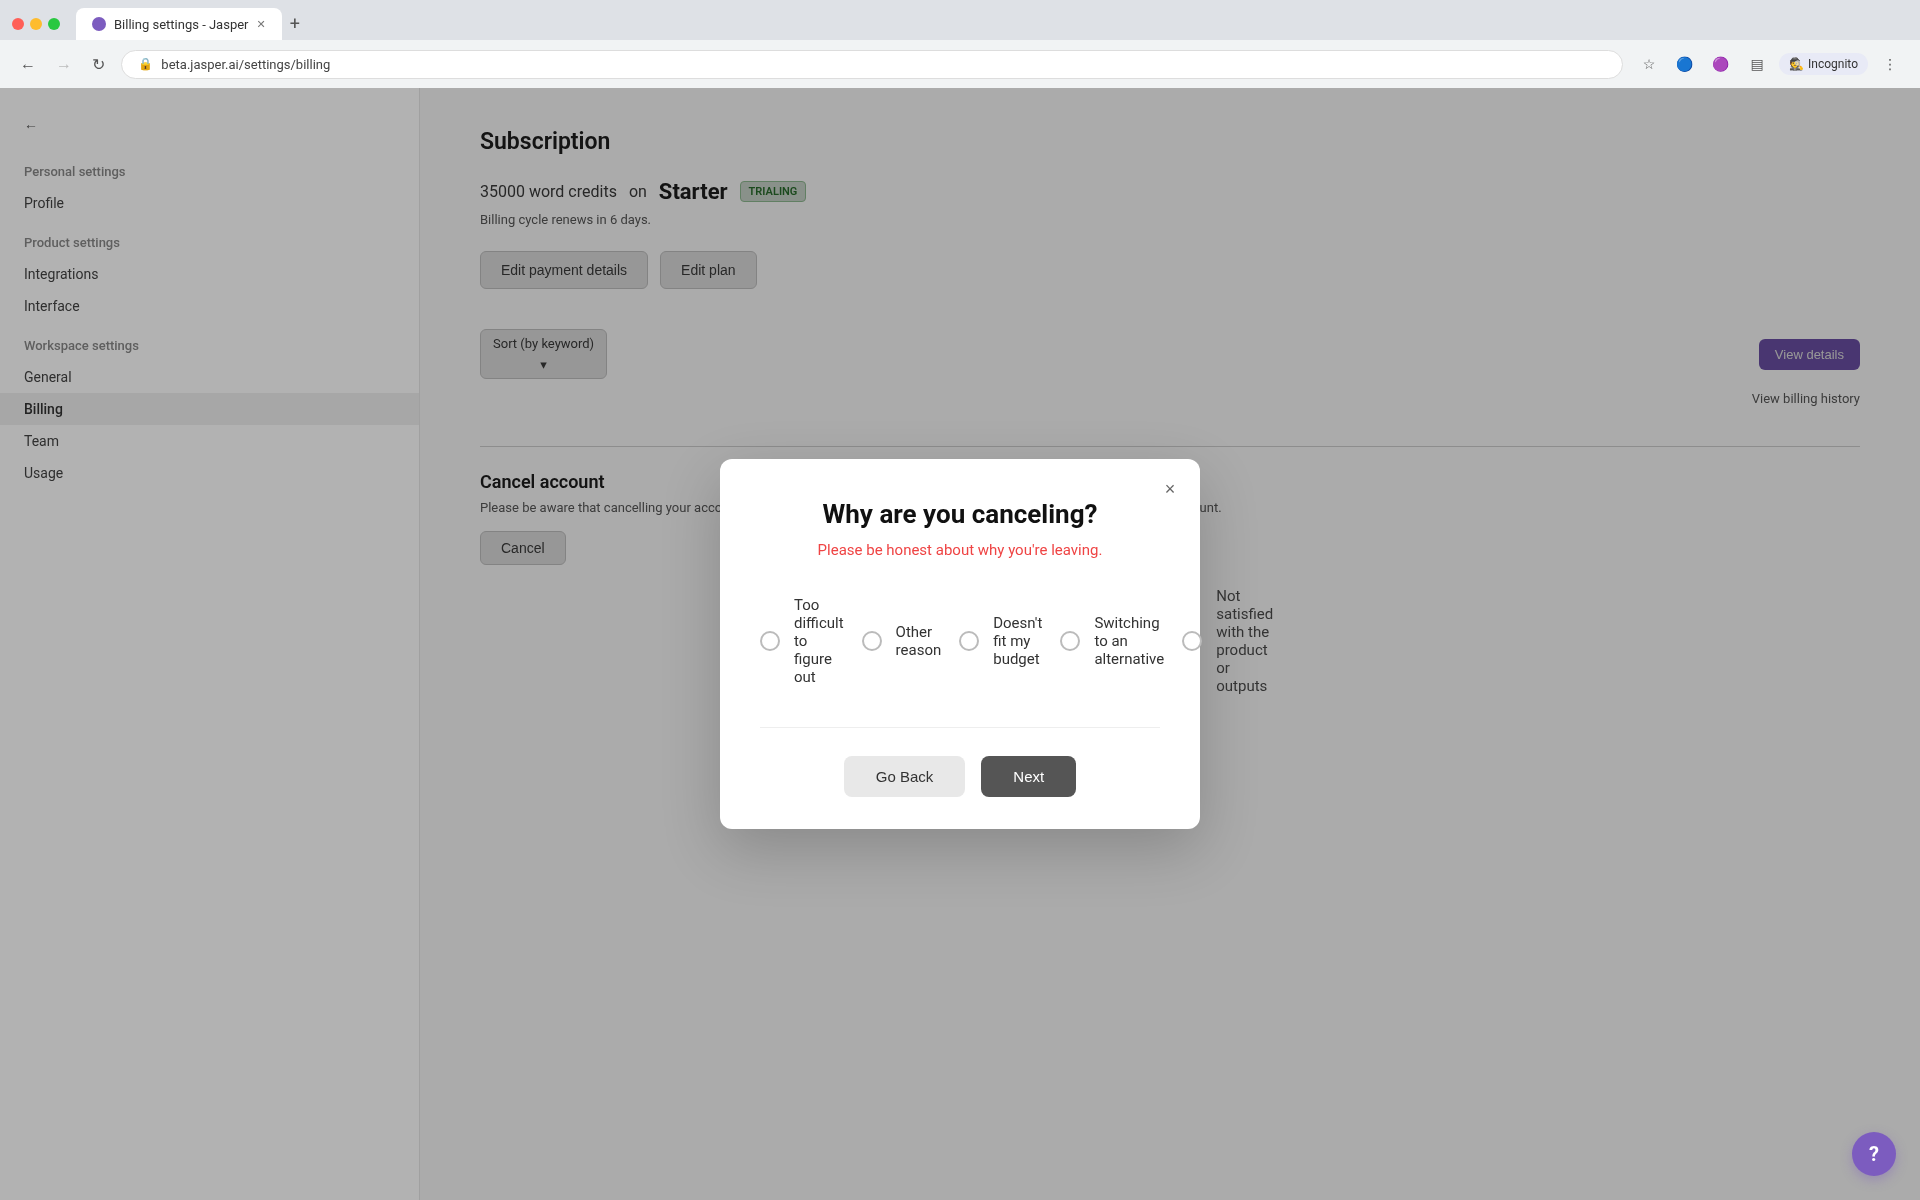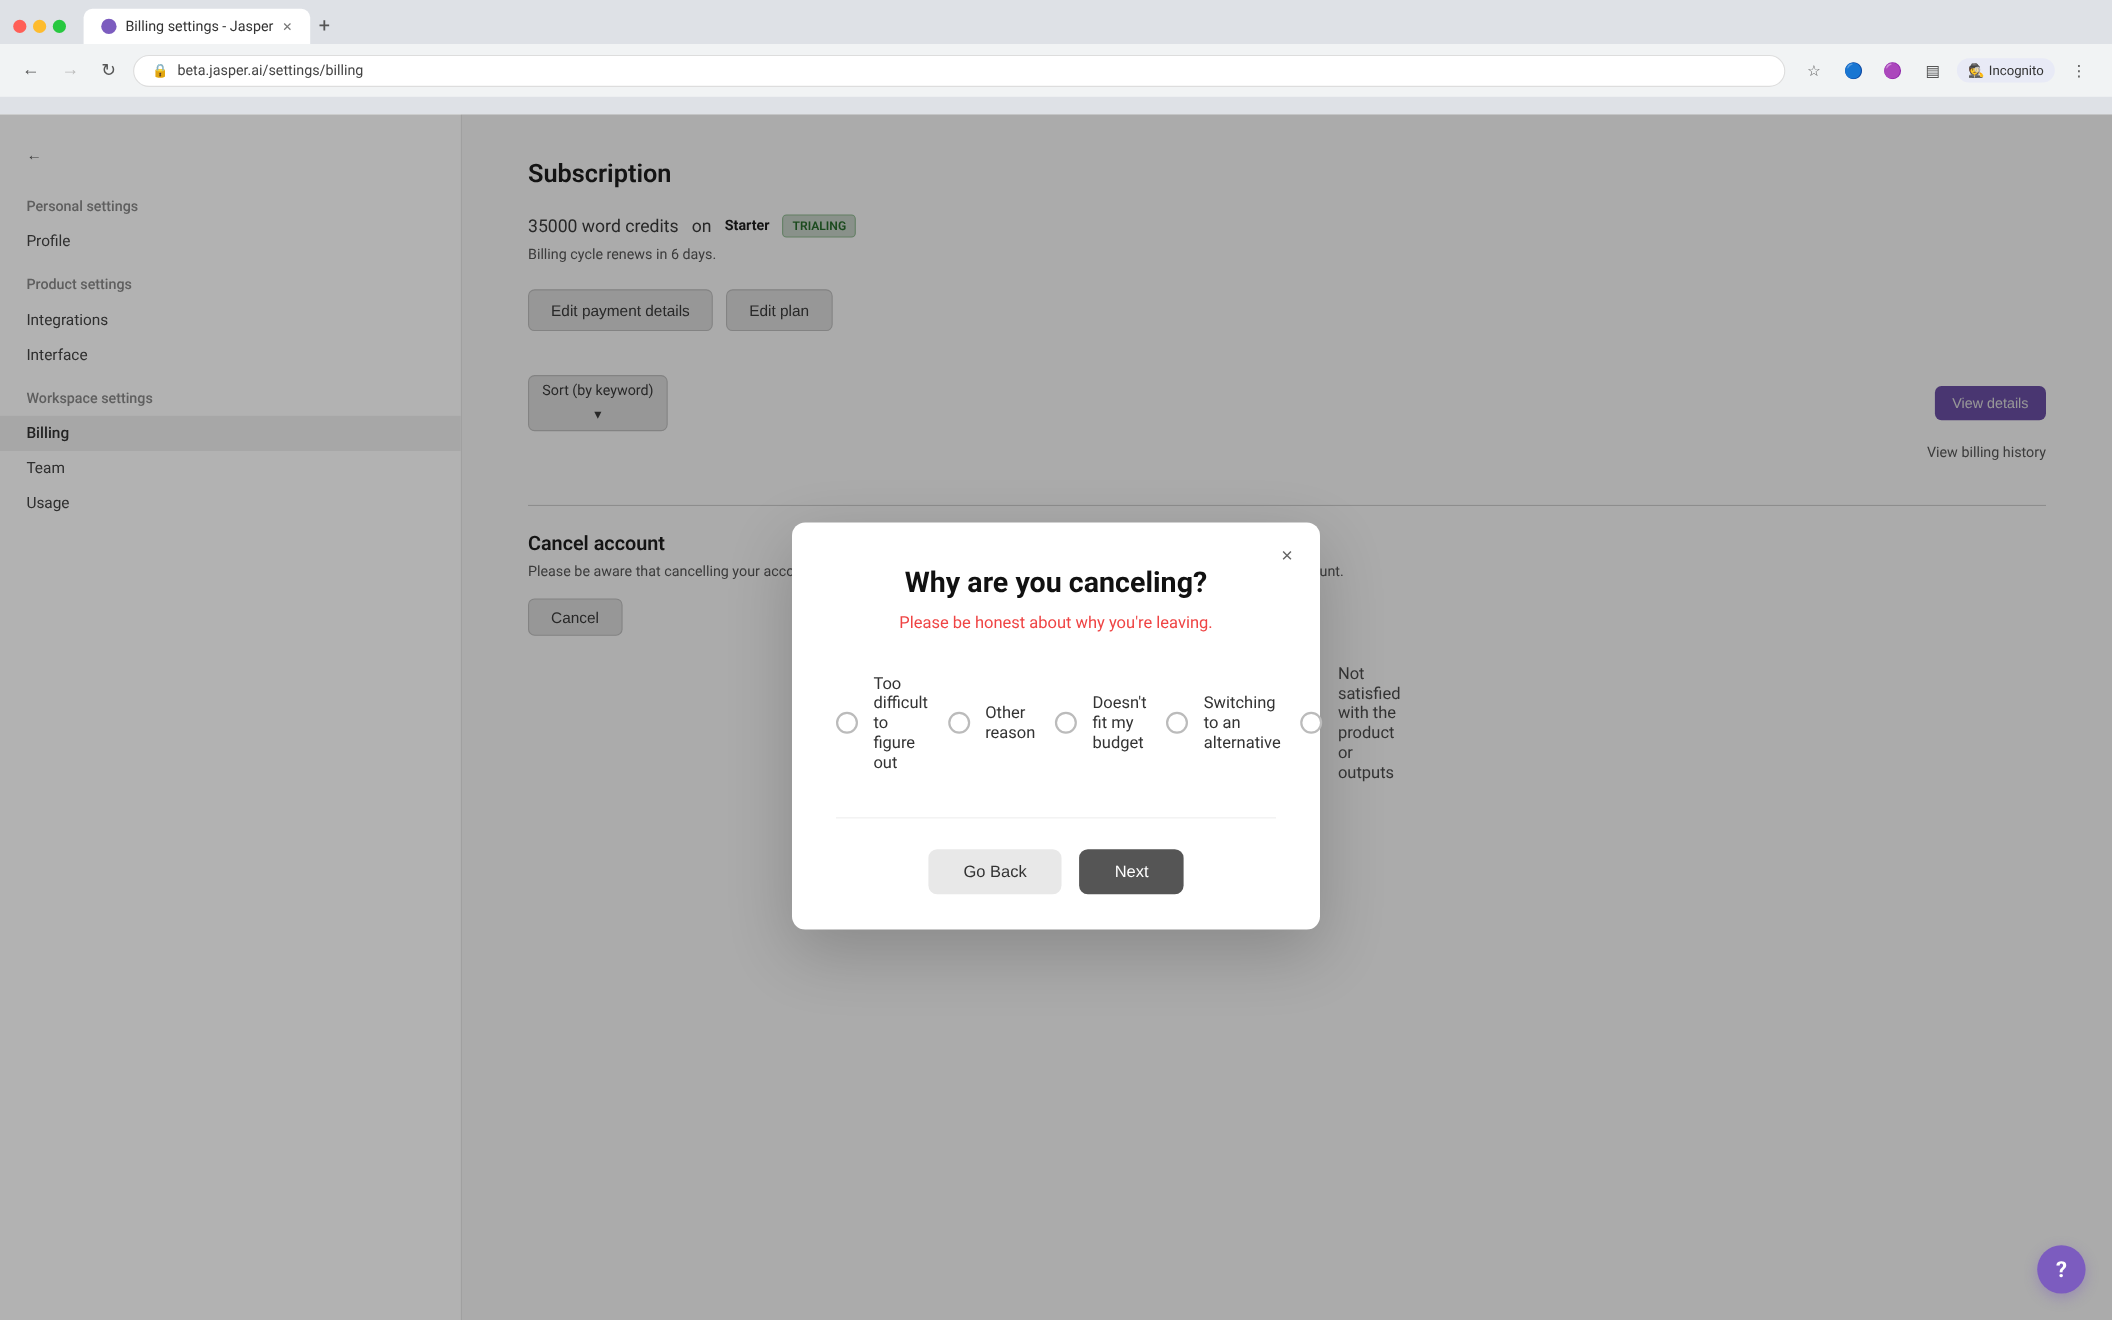--- a/index.html
+++ b/index.html
@@ -1,19 +1,19 @@
 <!DOCTYPE html>
 <html><head>
   <meta charset="utf-8">
   <style>
     * { box-sizing: border-box; margin: 0; padding: 0; }
     body { font-family: -apple-system, BlinkMacSystemFont, 'Segoe UI', Roboto, sans-serif; background: #f0f0f0; width: 1920px; height: 1200px; overflow: hidden; position: relative; }
 
     
-    .browser-chrome { background: #dee1e6; width: 100%; height: 104px; display: flex; flex-direction: column; }
+    .browser-chrome { background: #dee1e6; width: 100%; height: 88px; display: flex; flex-direction: column; }
     .browser-titlebar { display: flex; align-items: center; padding: 8px 12px 0; height: 40px; gap: 8px; }
     .browser-controls { display: flex; gap: 6px; align-items: center; }
     .browser-dot { width: 12px; height: 12px; border-radius: 50%; }
     .dot-red { background: #ff5f57; }
     .dot-yellow { background: #febc2e; }
     .dot-green { background: #28c840; }
     .browser-tabs { display: flex; align-items: flex-end; margin-left: 8px; }
     .browser-tab { background: #fff; border-radius: 8px 8px 0 0; padding: 6px 16px; font-size: 13px; color: #333; display: flex; align-items: center; gap: 8px; min-width: 200px; height: 32px; }
     .browser-tab-icon { width: 14px; height: 14px; background: #7c5cbf; border-radius: 50%; display: flex; align-items: center; justify-content: center; }
     .tab-close { font-size: 11px; color: #777; margin-left: auto; cursor: pointer; }
@@ -36,21 +36,21 @@
     .sidebar-section-title { font-size: 13px; color: #888; font-weight: 500; padding: 16px 24px 8px; }
     .sidebar-item { padding: 8px 24px; font-size: 14px; color: #444; cursor: pointer; }
     .sidebar-item.active { background: #f0f0f0; font-weight: 500; color: #333; }
 
     
     .main-content { flex: 1; padding: 40px 60px; overflow-y: auto; position: relative; }
     .main-content.dimmed { filter: brightness(0.85); pointer-events: none; user-select: none; }
     .section-title { font-size: 23px; font-weight: 600; color: #222; margin-bottom: 24px; }
     .subscription-info { margin-bottom: 24px; }
     .subscription-line { display: flex; align-items: center; gap: 12px; font-size: 16px; color: #444; margin-bottom: 8px; }
-    .plan-name { font-weight: 700; font-size: 13px; color: #222; }
+    .plan-name { font-weight: 700; font-size: 22px; color: #222; }
     .trial-badge { background: #e8f5e9; color: #2e7d32; font-size: 11px; font-weight: 600; padding: 3px 8px; border-radius: 4px; border: 1px solid #a5d6a7; }
     .billing-cycle { font-size: 13px; color: #666; }
     .action-buttons { display: flex; gap: 12px; margin-bottom: 40px; }
     .action-btn { padding: 10px 20px; border-radius: 6px; border: 1px solid #ddd; background: #fff; font-size: 14px; color: #444; cursor: pointer; }
 
     .billing-table-header { display: flex; justify-content: space-between; align-items: center; margin-bottom: 12px; }
     .view-details-btn { background: #7c5cbf; color: #fff; border: none; padding: 8px 16px; border-radius: 6px; font-size: 13px; cursor: pointer; }
     .sort-dropdown { display: flex; align-items: center; gap: 6px; border: 1px solid #ddd; padding: 6px 12px; border-radius: 6px; font-size: 13px; color: #444; cursor: pointer; background: #fff; flex-direction: column; }
     .view-billing-history { font-size: 13px; color: #666; cursor: pointer; text-align: right; margin-top: 12px; }
     .cancel-section { margin-top: 40px; padding-top: 24px; border-top: 1px solid #eee; }
@@ -132,20 +132,23 @@
 
     <div class="sidebar-section-title">Product settings</div>
     <div class="sidebar-item">
       <span>Integrations</span>
     </div>
     <div class="sidebar-item">
       <span>Interface</span>
     </div>
 
     <div class="sidebar-section-title">Workspace settings</div>
+    <div class="sidebar-item">
+      <span>General</span>
+    </div>
     <div class="sidebar-item active">
       <span>Billing</span>
     </div>
     <div class="sidebar-item">
       <span>Team</span>
     </div>
     <div class="sidebar-item">
       <span>Usage</span>
     </div>
   </div>

